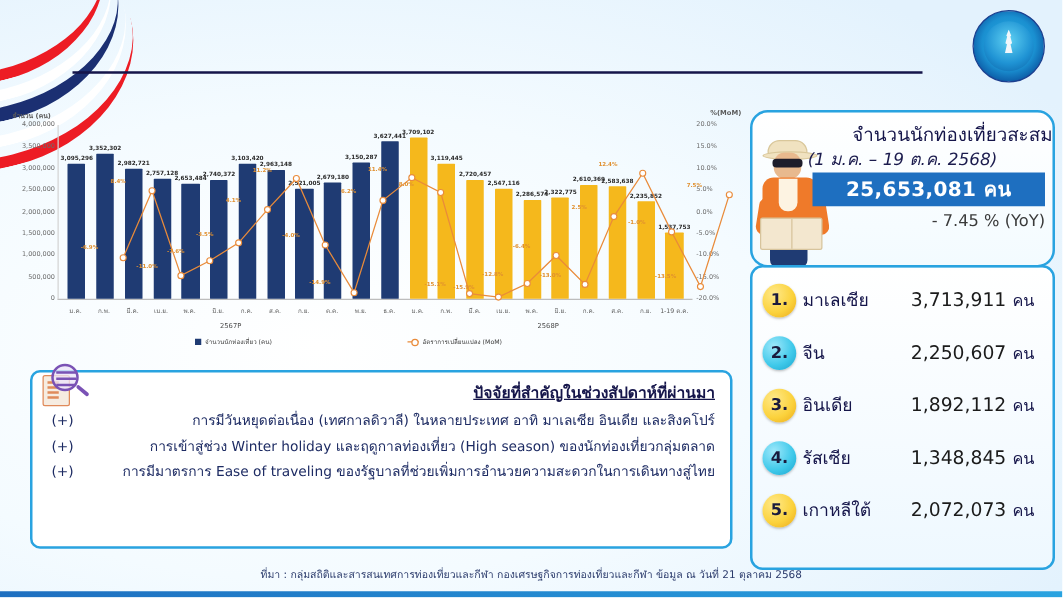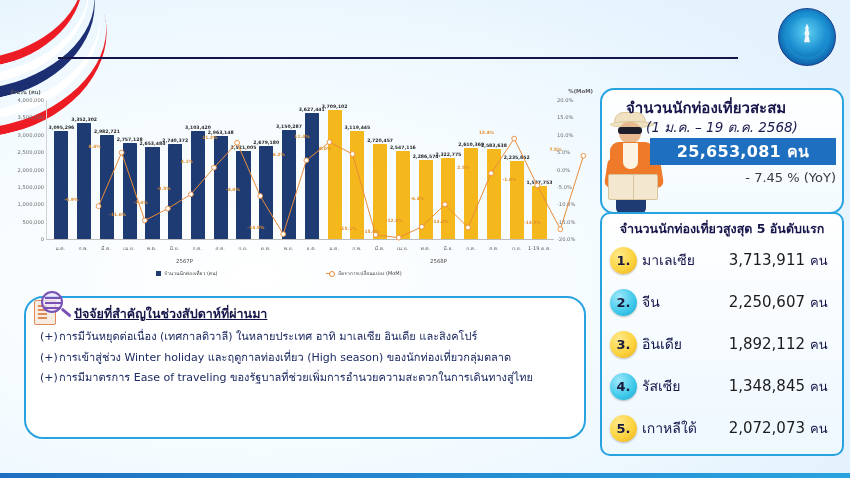--- a/index.html
+++ b/index.html
@@ -116,22 +116,22 @@
   .mom-label { position: absolute; font-size: 4.4px; font-weight: bold; color: #e0902f; white-space: nowrap; transform: translate(-50%,-50%); }
 
   
   .card-total {
     position: absolute; left: 600px; top: 88px; width: 244px; height: 126px;
     border: 2px solid #29a3e0; border-radius: 14px;
     background: linear-gradient(180deg,#ffffff 0%, #f3fbff 100%);
     overflow: hidden;
   }
   .card-total .t1 {
-    position: absolute; left: 0; right: 0; top: 6px; text-align: left;
-    font-size: 15px; font-weight: bold; color: #15154a; padding-left: 24px;
+    position: absolute; left: 0; right: 0; top: 6px; text-align: right;
+    font-size: 15px; font-weight: normal; color: #15154a; padding-left: 24px;
   }
   .card-total .t2 {
     position: absolute; left: 0; right: 0; top: 26px; text-align: center;
     font-size: 13.5px; color: #1b1b4d; font-style: italic;
   }
   .band {
     position: absolute; left: 48px; right: 6px; top: 48px; height: 27px;
     background: #1e6fc0; display: flex; align-items: center; justify-content: center;
   }
   .band span { font-size: 16px; font-weight: bold; color: #ffffff; letter-spacing: .3px; }
@@ -169,22 +169,23 @@
   }
   .rank-badge.y { background: radial-gradient(circle at 34% 30%, #ffe98a 0%, #fbd23c 58%, #eaa81a 100%); }
   .rank-badge.c { background: radial-gradient(circle at 34% 30%, #9ee8fb 0%, #3fc9ea 58%, #1aa3cc 100%); }
   .rank-country { flex: 0 0 68px; font-size: 14px; color: #15154a; white-space: nowrap; }
   .rank-value { flex: 1 1 auto; text-align: right; font-size: 15px; color: #1b1b1b; white-space: nowrap; }
   .rank-unit { flex: 0 0 24px; text-align: left; font-size: 13px; color: #15154a; }
 
   
   .factors {
     position: absolute; left: 24px; top: 296px; width: 562px; height: 143px;
-    border: 2px solid #29a3e0; border-radius: 19px; background: #ffffff;
+    border: 2px solid #29a3e0; border-radius: 8px; background: #ffffff;
     padding: 6px 12px 6px 14px;
+    text-align: right;
   }
   .factors-title {
     font-size: 12.5px; font-weight: bold; color: #15154a;
     text-decoration: underline; margin-left: 34px; white-space: nowrap;
   }
   .mag {
     position: absolute; left: 6px; top: -8px; width: 40px; height: 38px;
   }
   .mag .doc { position: absolute; left: 2px; top: 10px; width: 22px; height: 25px; background: #f6ece1; border: 1.4px solid #e08a5a; border-radius: 2px; }
   .mag .doc i { position: absolute; left: 3px; width: 9px; height: 1.6px; background: #e08a5a; display: block; }
@@ -441,21 +442,20 @@
     </div>
     <div class="t1">จำนวนนักท่องเที่ยวสะสม</div>
     <div class="t2">(1 ม.ค. – 19 ต.ค. 2568)</div>
     <div class="band">
       <span>25,653,081 คน</span>
     </div>
     <div class="yoy">- 7.45 % (YoY)</div>
   </div>
 
   <div class="card-rank">
-    <div class="rank-title">จำนวนนักท่องเที่ยวสูงสุด 5 อันดับแรก</div>
     <div id="rankRows">
         <div class="rank-row">
           <div class="rank-badge y">1.</div>
           <div class="rank-country">มาเลเซีย</div>
           <div class="rank-value">3,713,911</div>
           <div class="rank-unit">คน</div>
         </div>
         <div class="rank-row">
           <div class="rank-badge c">2.</div>
           <div class="rank-country">จีน</div>
@@ -504,14 +504,15 @@
           <span class="f-plus">(+)</span>
           <span class="f-text">การเข้าสู่ช่วง Winter holiday และฤดูกาลท่องเที่ยว (High season) ของนักท่องเที่ยวกลุ่มตลาด</span>
         </div>
         <div class="f-item">
           <span class="f-plus">(+)</span>
           <span class="f-text">การมีมาตรการ Ease of traveling ของรัฐบาลที่ช่วยเพิ่มการอำนวยความสะดวกในการเดินทางสู่ไทย</span>
         </div>
       </div>
   </div>
 
+  <div class="source">ที่มา : กลุ่มสถิติและสารสนเทศการท่องเที่ยวและกีฬา กองเศรษฐกิจการท่องเที่ยวและกีฬา ข้อมูล ณ วันที่ 21 ตุลาคม 2568</div>
   <div class="footer-bar"></div>
 </div>
 
 </body></html>

